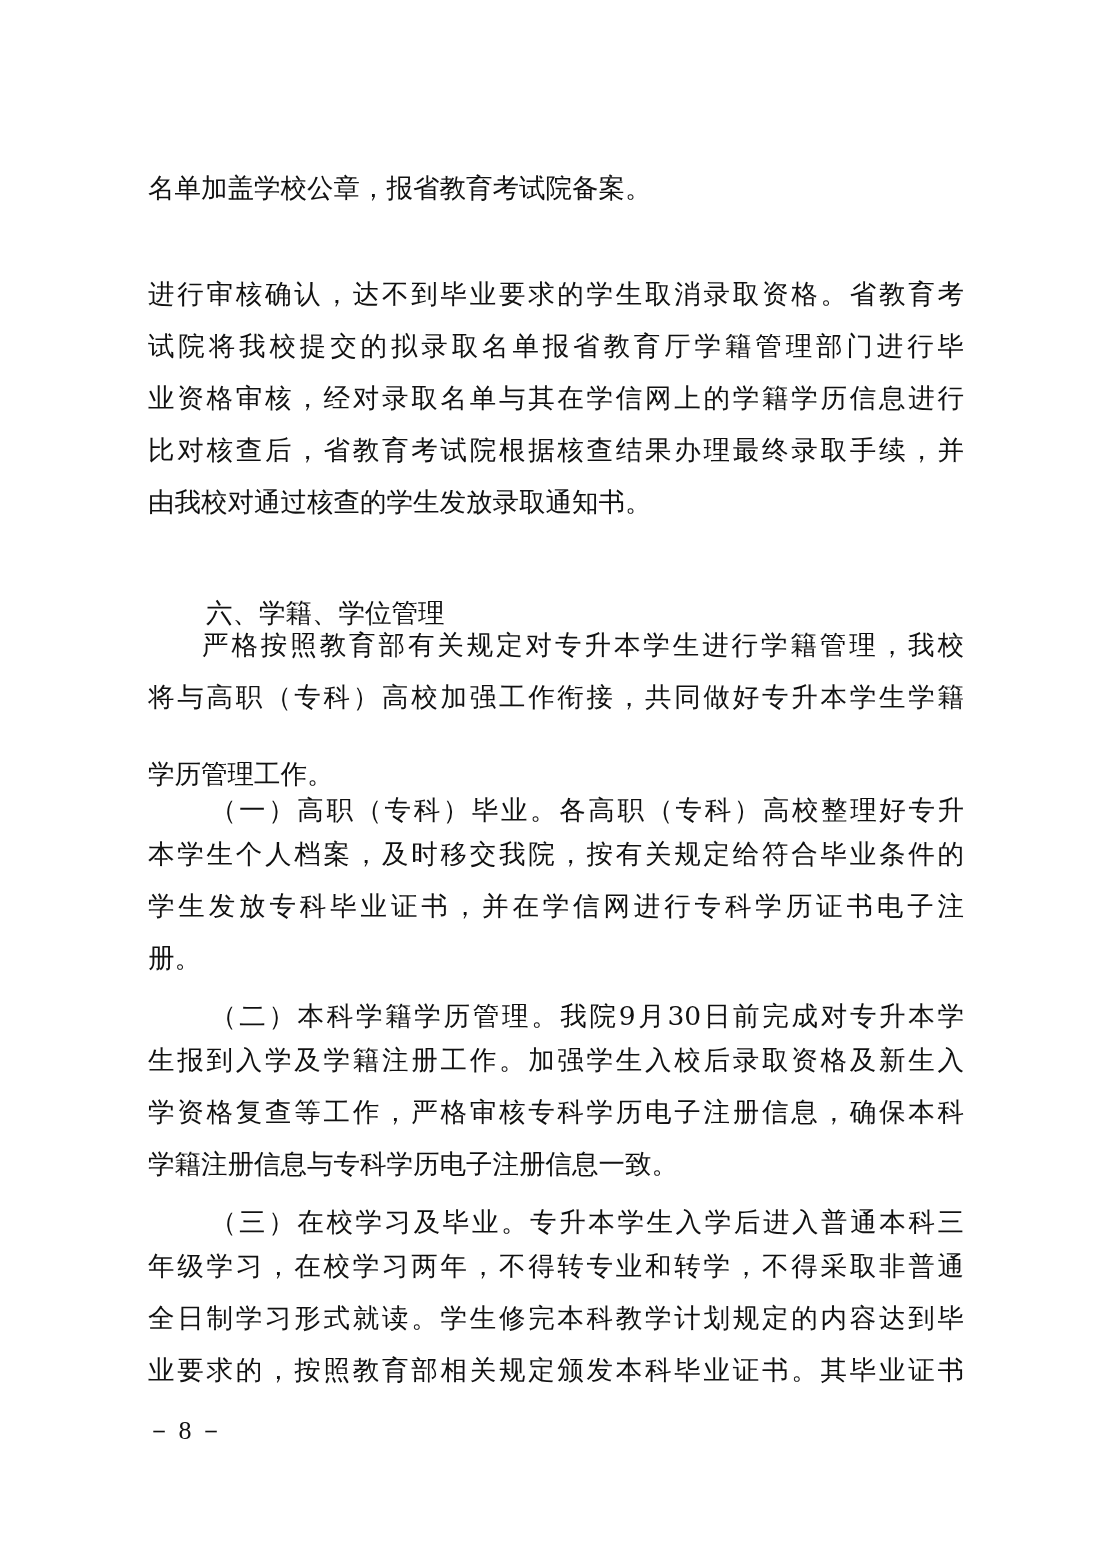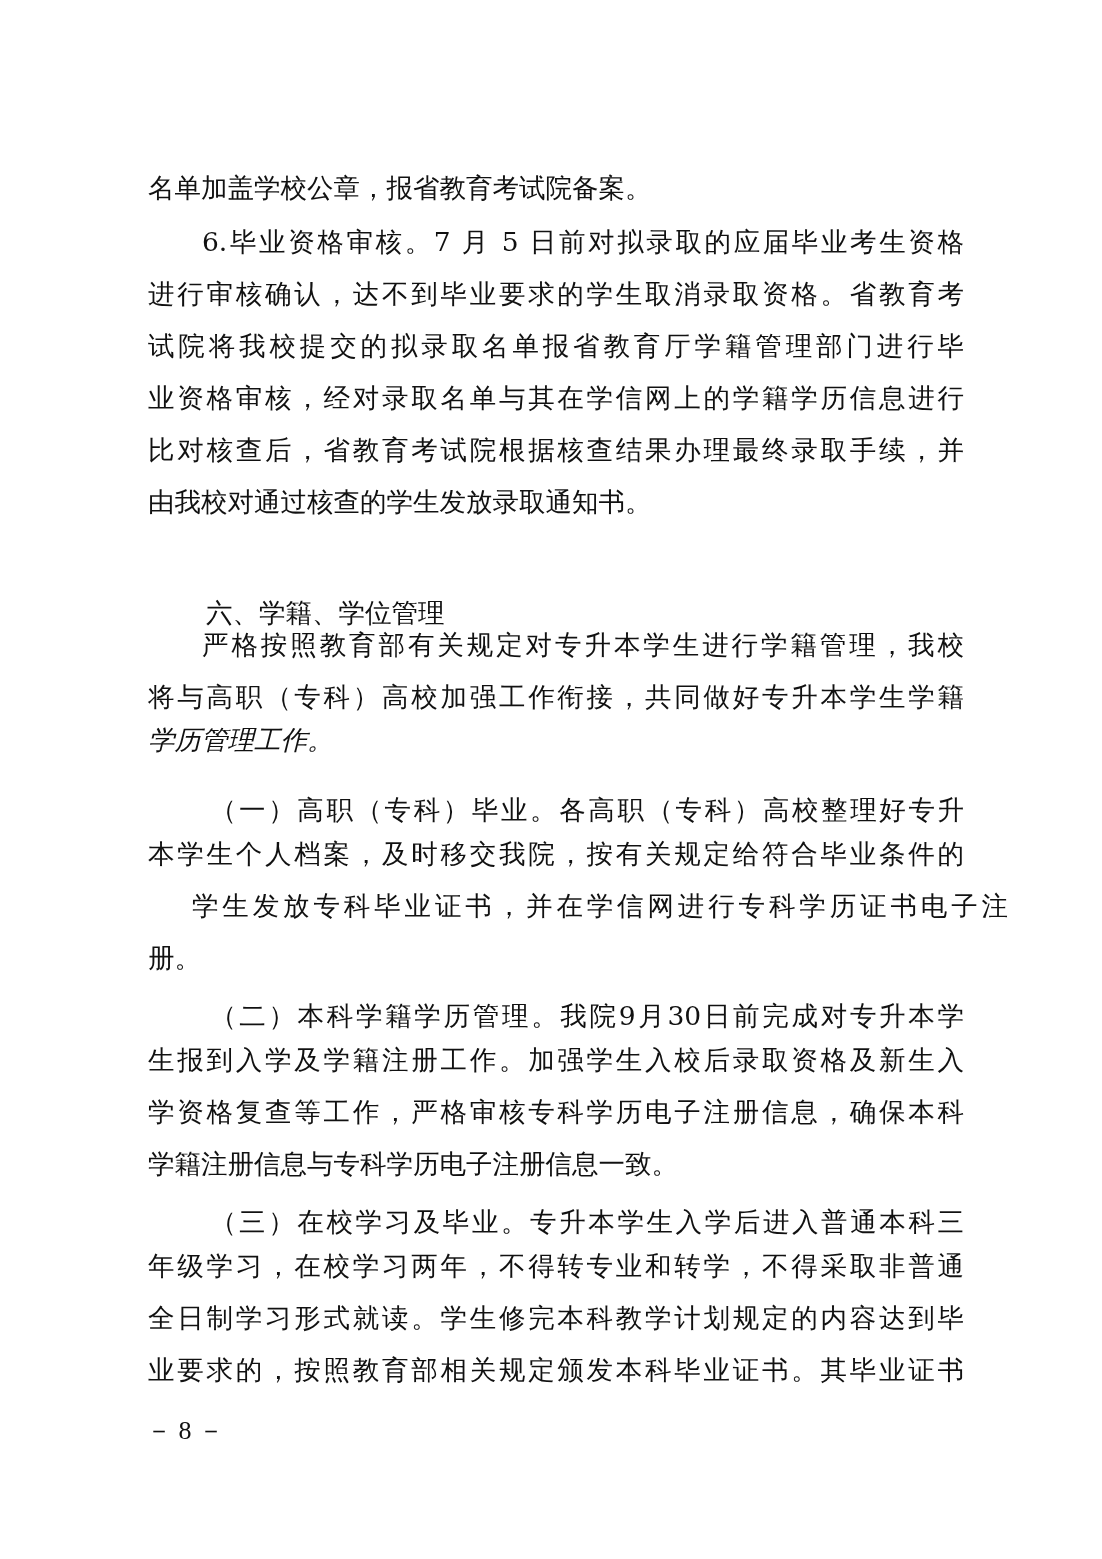--- a/index.html
+++ b/index.html
@@ -63,36 +63,35 @@
       white-space: pre;
     }
   </style>
 </head>
 <body>
 
 <div class="page">
 
   <div class="line last" style="top:168px;">名单加盖学校公章，报省教育考试院备案。</div>
 
-  <div class="line indent" style="top:222px;">6.毕业资格审核。7 月 5 日前对拟录取的应届毕业考生资格</div>
   <div class="line" style="top:274px;">进行审核确认，达不到毕业要求的学生取消录取资格。省教育考</div>
   <div class="line" style="top:326px;">试院将我校提交的拟录取名单报省教育厅学籍管理部门进行毕</div>
   <div class="line" style="top:430px;">比对核查后，省教育考试院根据核查结果办理最终录取手续，并</div>
   <div class="line" style="top:378px;">业资格审核，经对录取名单与其在学信网上的学籍学历信息进行</div>
   <div class="line last" style="top:482px;">由我校对通过核查的学生发放录取通知书。</div>
 
   <div class="heading" style="top:553px;margin-top:40px;">六、学籍、学位管理</div>
 
   <div class="line indent" style="top:625px;">严格按照教育部有关规定对专升本学生进行学籍管理，我校</div>
   <div class="line" style="top:677px;">将与高职（专科）高校加强工作衔接，共同做好专升本学生学籍</div>
-  <div class="line last" style="top:720px;font-style:italic;">学历管理工作。</div>
+  <div class="line last" style="top:754px;">学历管理工作。</div>
 
   <div class="line indent2" style="top:782px;">（一）高职（专科）毕业。各高职（专科）高校整理好专升</div>
   <div class="line" style="top:834px;">本学生个人档案，及时移交我院，按有关规定给符合毕业条件的</div>
-  <div class="line" style="top:886px;margin-left:44px;">学生发放专科毕业证书，并在学信网进行专科学历证书电子注</div>
+  <div class="line" style="top:886px;">学生发放专科毕业证书，并在学信网进行专科学历证书电子注</div>
   <div class="line last" style="top:938px;">册。</div>
 
   <div class="line indent2" style="top:988px;">（二）本科学籍学历管理。我院9月30日前完成对专升本学</div>
   <div class="line" style="top:1040px;">生报到入学及学籍注册工作。加强学生入校后录取资格及新生入</div>
   <div class="line" style="top:1092px;">学资格复查等工作，严格审核专科学历电子注册信息，确保本科</div>
   <div class="line last" style="top:1144px;">学籍注册信息与专科学历电子注册信息一致。</div>
 
   <div class="line indent2" style="top:1194px;">（三）在校学习及毕业。专升本学生入学后进入普通本科三</div>
   <div class="line" style="top:1246px;">年级学习，在校学习两年，不得转专业和转学，不得采取非普通</div>
   <div class="line" style="top:1298px;">全日制学习形式就读。学生修完本科教学计划规定的内容达到毕</div>

